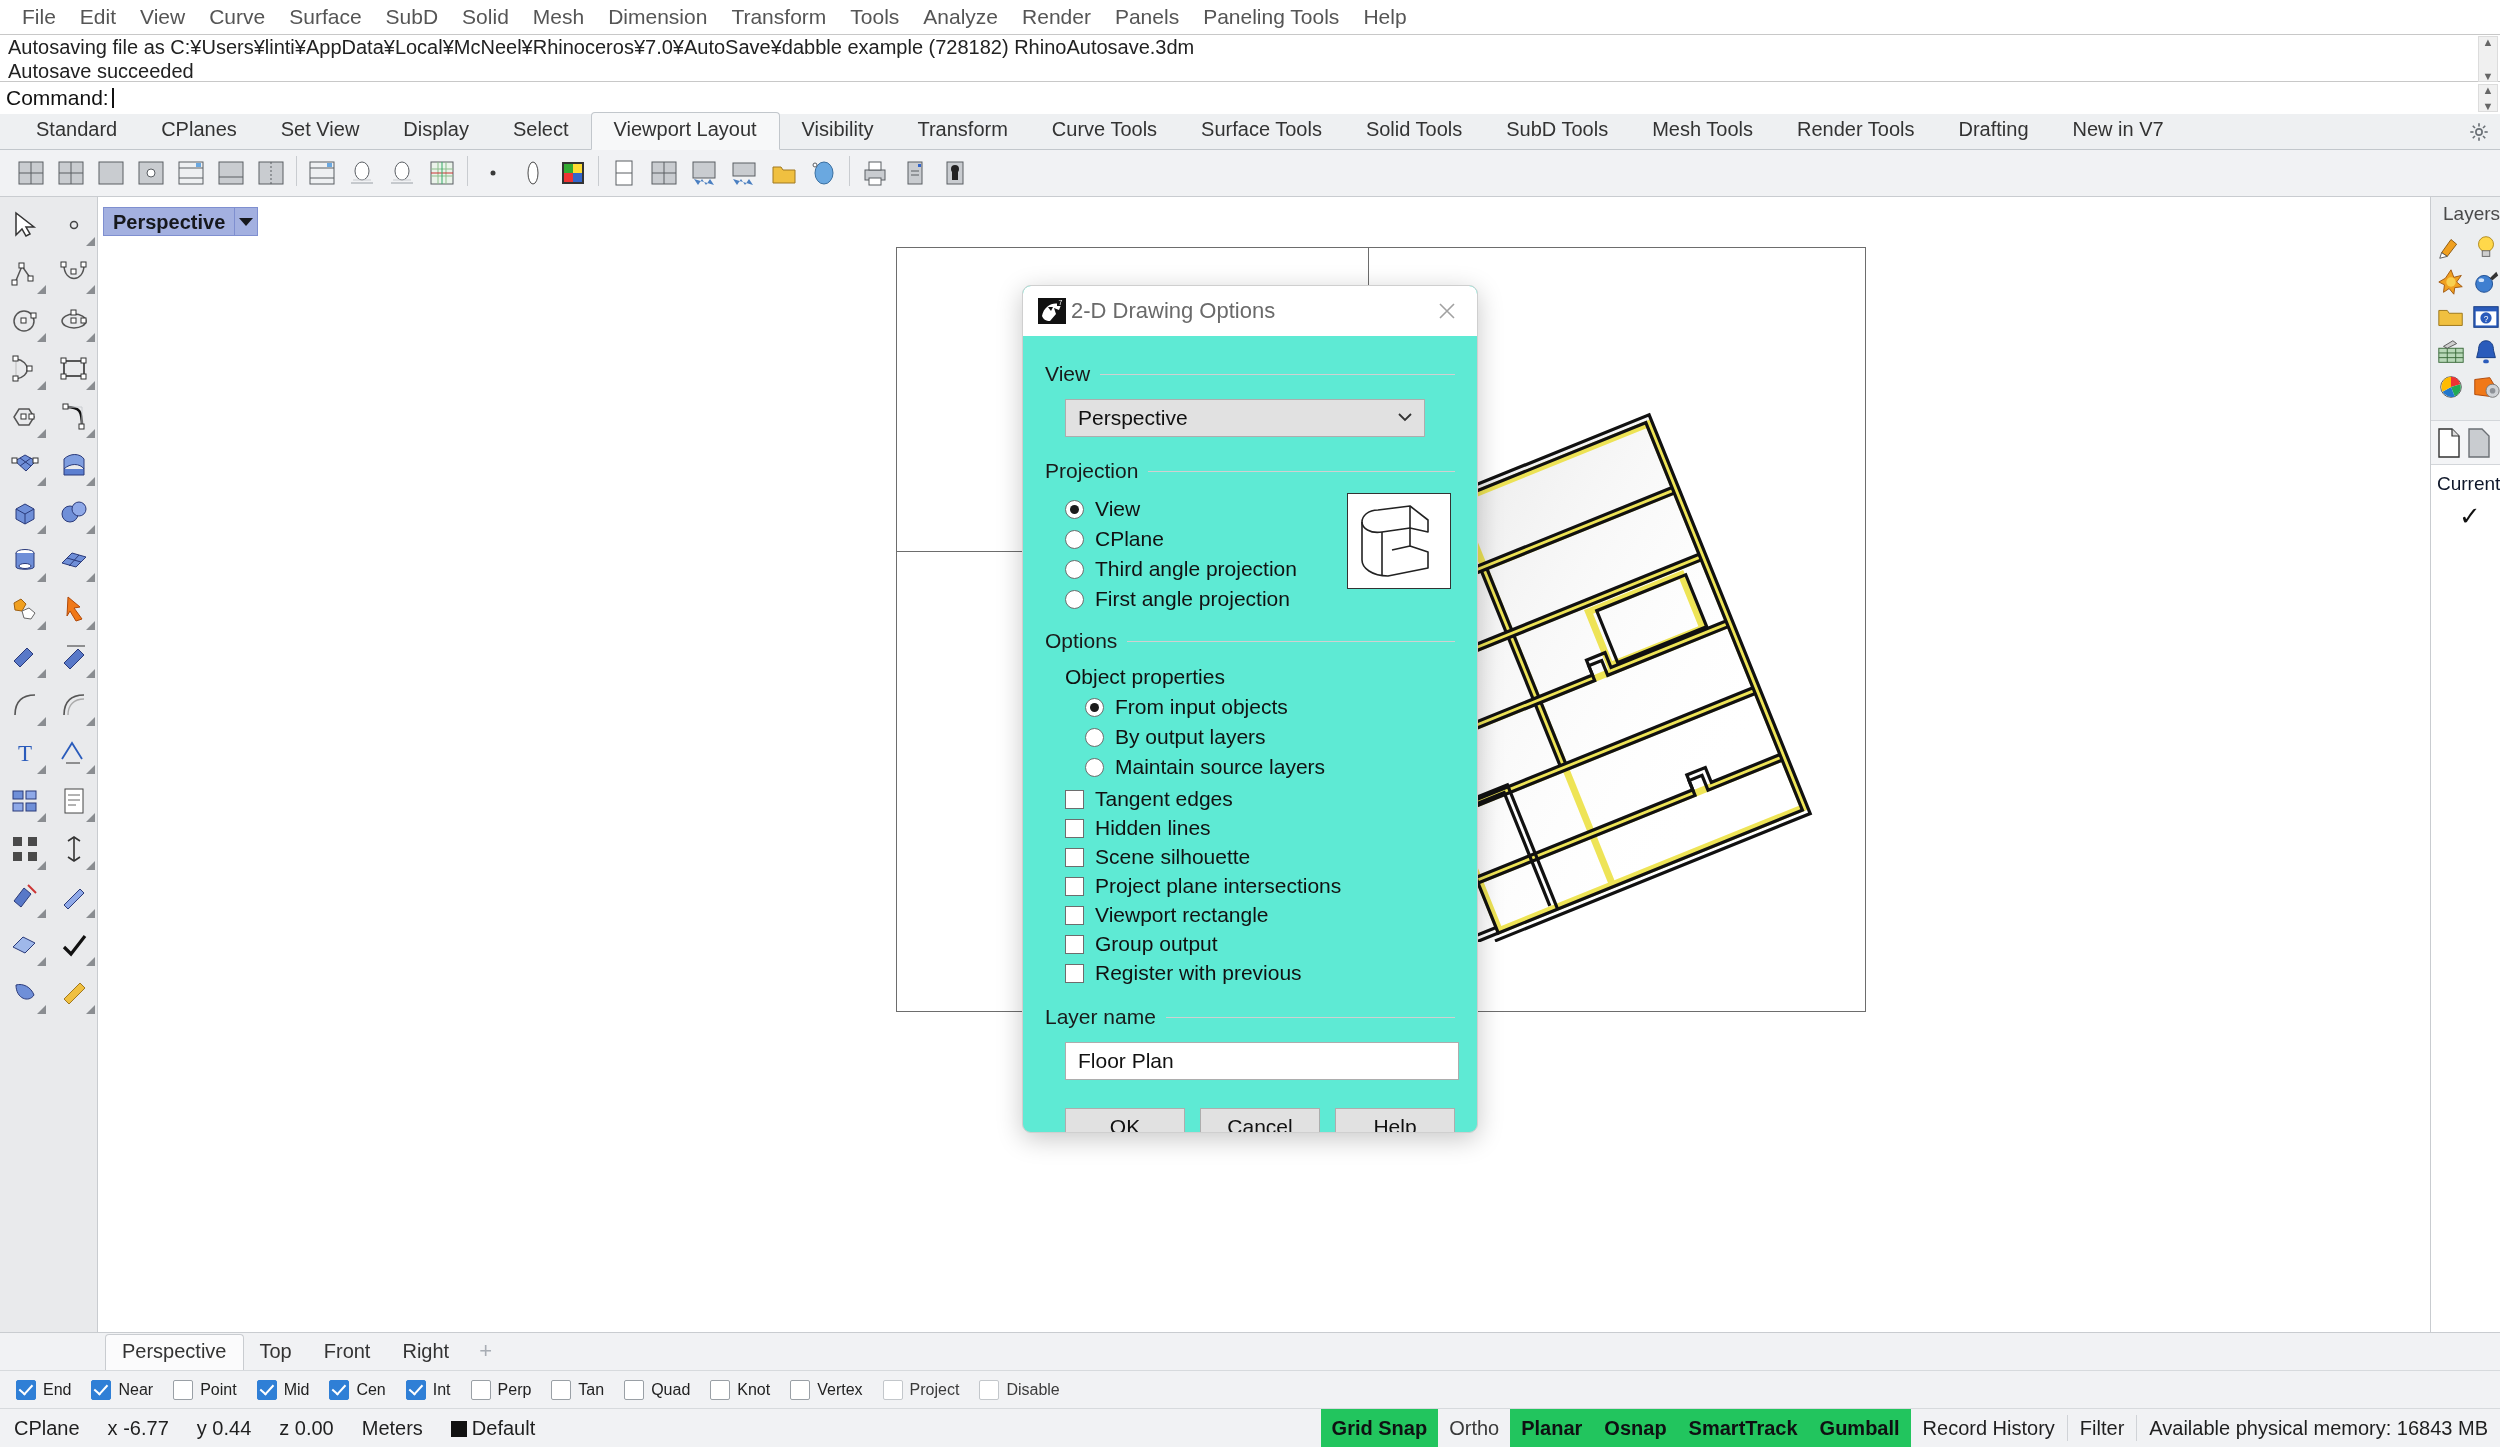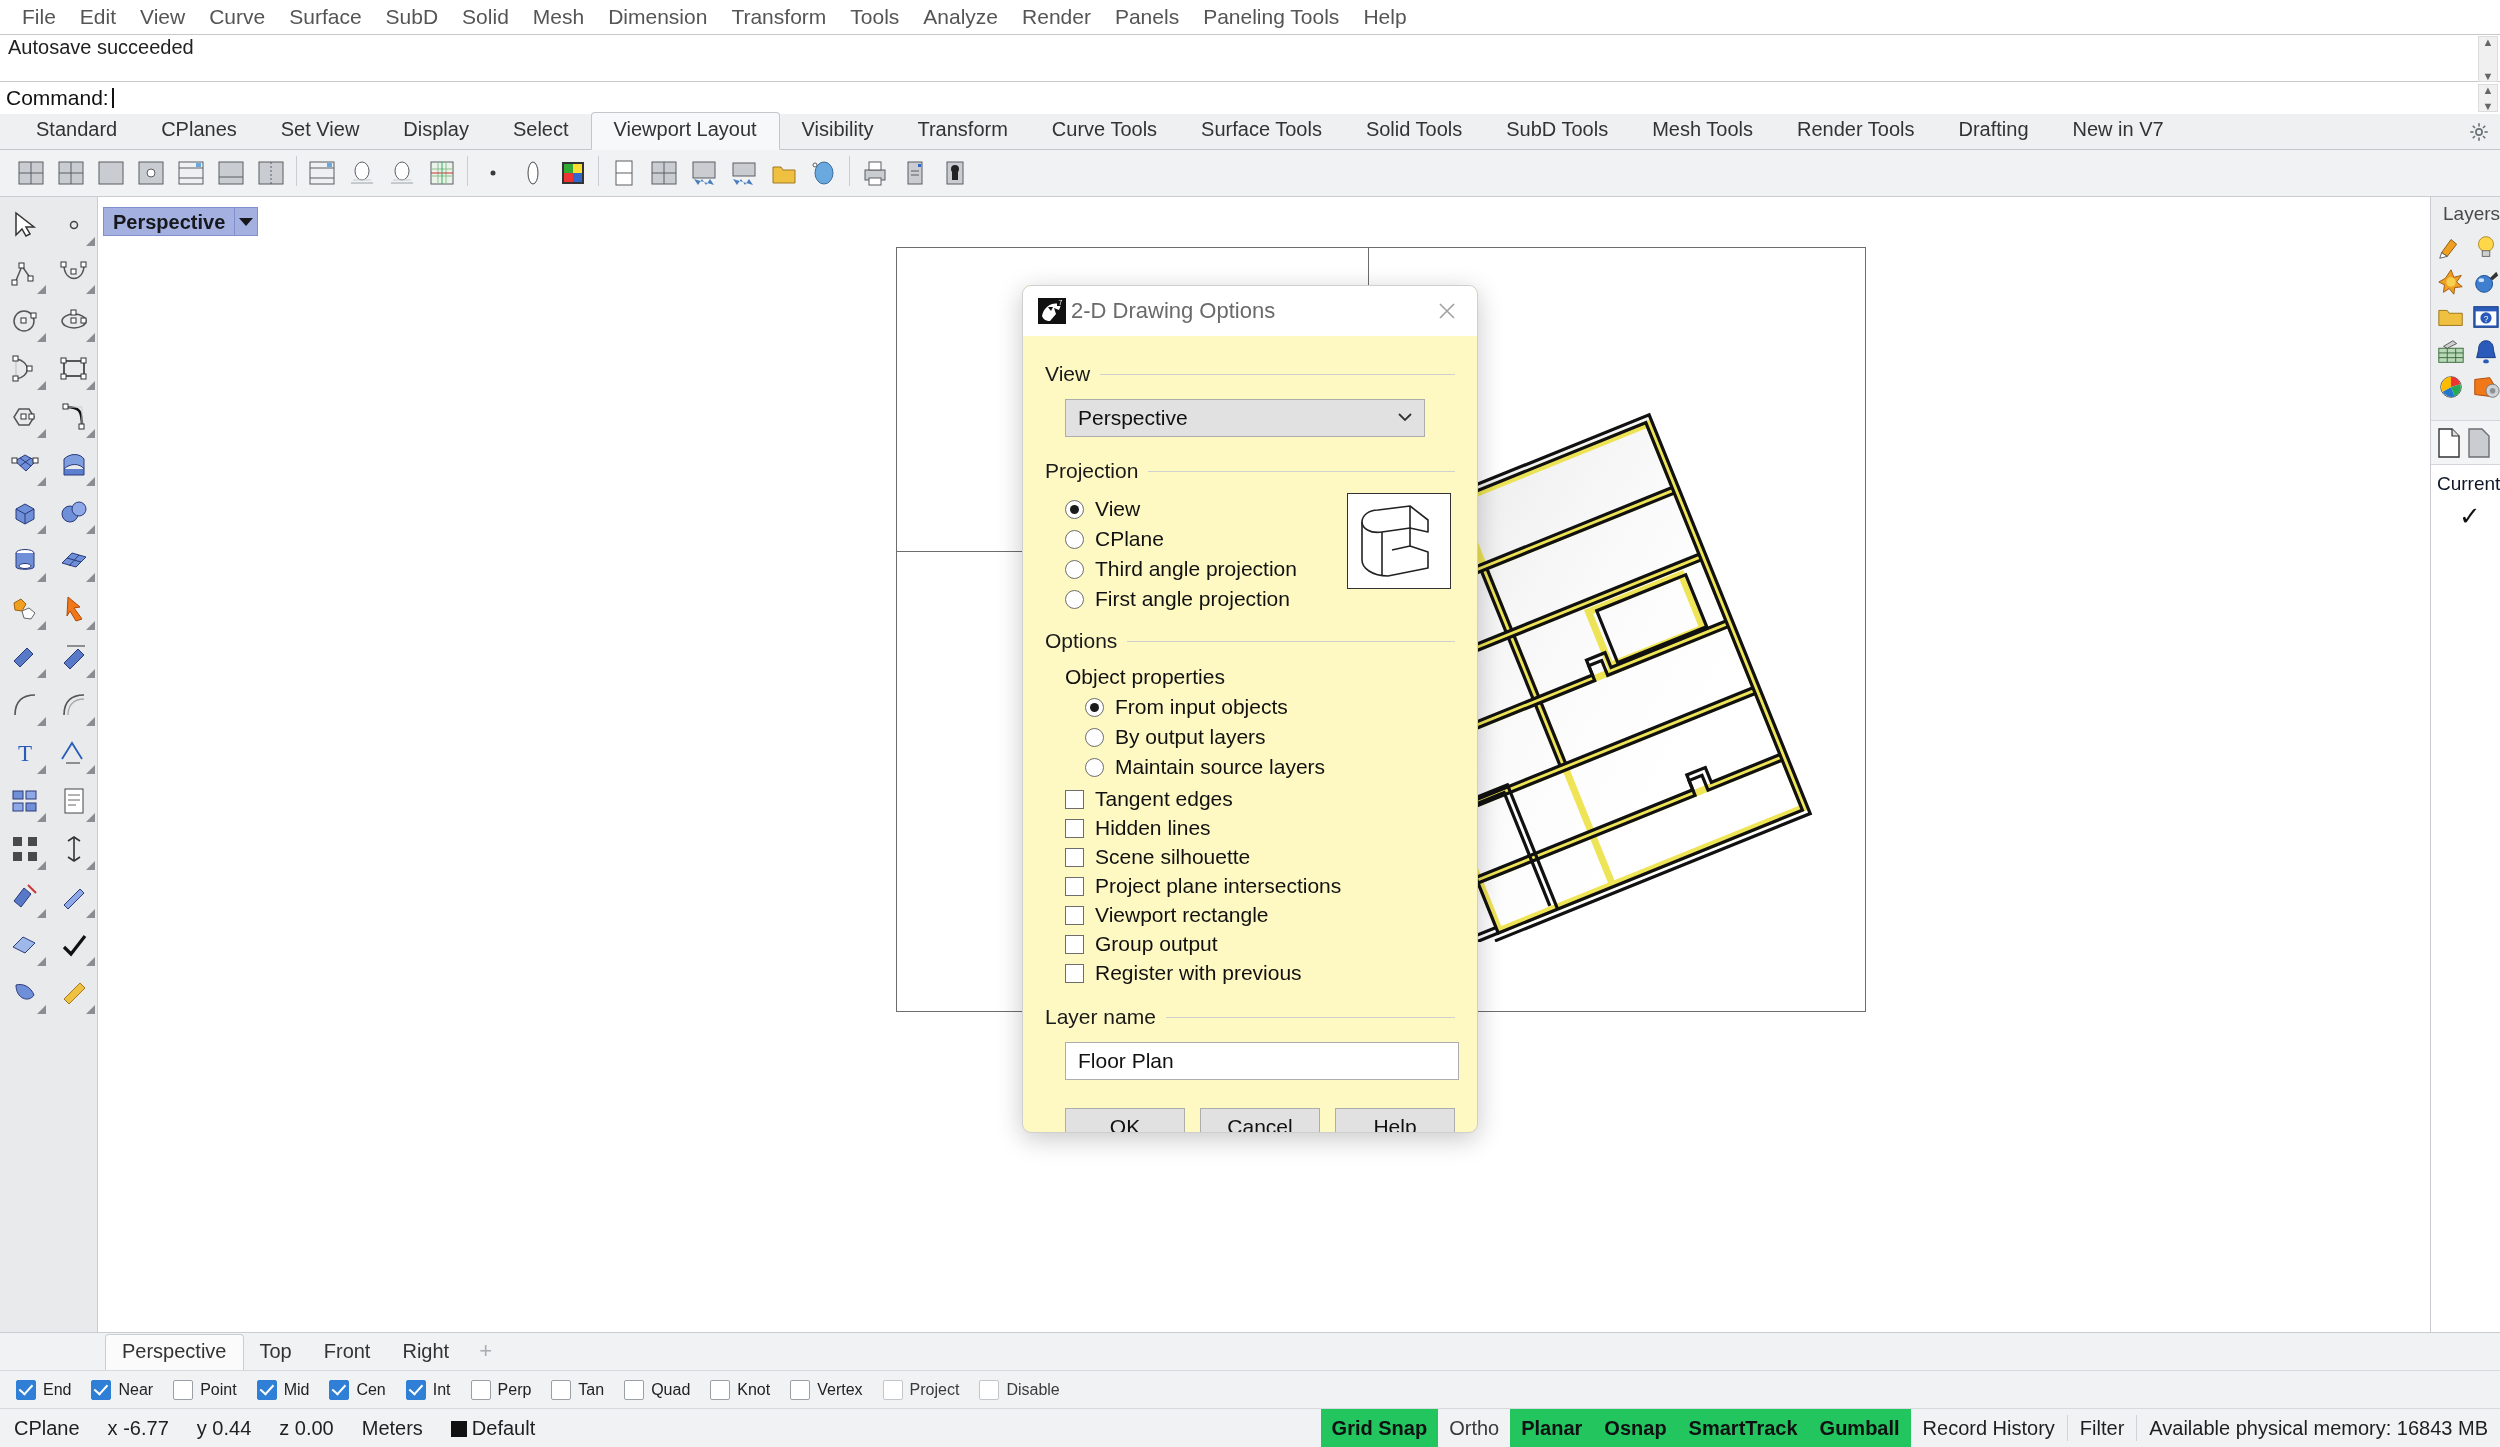--- a/index.html
+++ b/index.html
@@ -206,21 +206,21 @@
   .sb-sep { width:1px; height:26px; background:#d0d3d7; }
   .sb-color-swatch { width:16px; height:16px; background:#111; display:inline-block; vertical-align:-2px; margin-right:5px;}
   .sb-toggle { padding: 0 11px; font-weight: bold; white-space: nowrap; height:39px; display:flex; align-items:center; }
   .sb-toggle.on { background: #22c55e; color: #0f1012; }
   .sb-toggle.off { font-weight: normal; color: #3a3a3a; }
   .sb-plain { padding: 0 12px; white-space: nowrap; color:#1f1f1f; }
 
   
   .dialog {
     position: absolute; left: 1022px; top: 285px; width: 456px; height: 848px;
-    background: #fef9c3; border: 1px solid #cfcfcf; border-radius: 9px;
+    background: #5eead4; border: 1px solid #cfcfcf; border-radius: 9px;
     box-shadow: 0 6px 26px rgba(0,0,0,.22); overflow: hidden; z-index: 100;
   }
   .dlg-title {
     height: 50px; background: #ffffff; display: flex; align-items: center;
     padding: 0 10px 0 14px; border-radius: 8px 8px 0 0;
   }
   .dlg-title .tt { font-size: 22px; color: #6a6a6a; margin-left: 4px; }
   .dlg-close { margin-left: auto; width: 40px; height: 40px; display:flex; align-items:center; justify-content:center; }
   .dlg-close svg { opacity: .55; }
   .dlg-body { padding: 16px 22px 0 22px; }
@@ -298,20 +298,21 @@
       <div class="mi">Tools</div>
       <div class="mi">Analyze</div>
       <div class="mi">Render</div>
       <div class="mi">Panels</div>
       <div class="mi">Paneling Tools</div>
       <div class="mi">Help</div>
     </div>
 
   <div class="cmdhist">
     <div class="cmdline-wrap">
+      <div class="cmdline">Autosaving file as C:¥Users¥linti¥AppData¥Local¥McNeel¥Rhinoceros¥7.0¥AutoSave¥dabble example (728182) RhinoAutosave.3dm</div>
       <div class="cmdline">Autosave succeeded</div>
     </div>
     <div class="cmd-scroll">
       <span>▲</span>
       <span>▼</span>
     </div>
   </div>
 
   <div class="cmdprompt">
     <span class="lbl">Command:</span>

